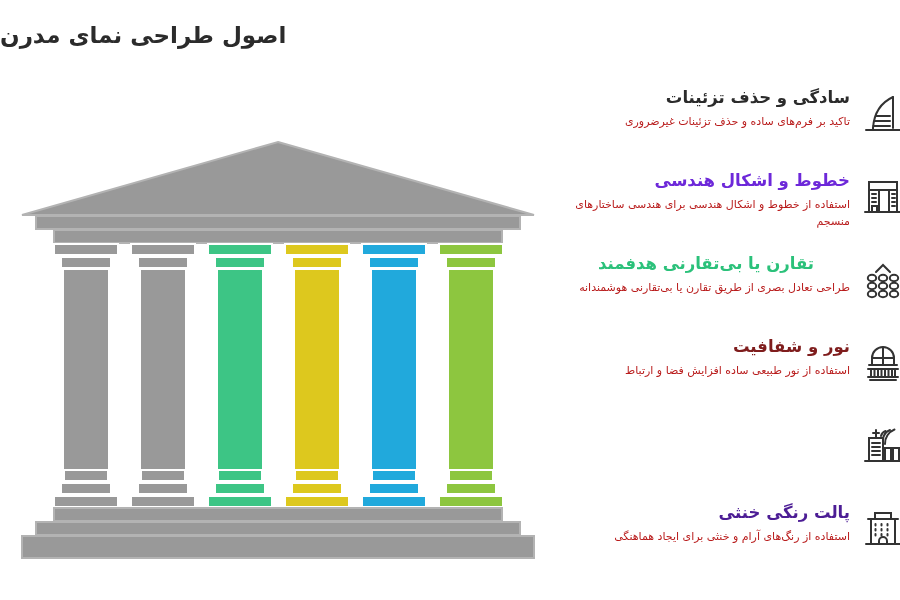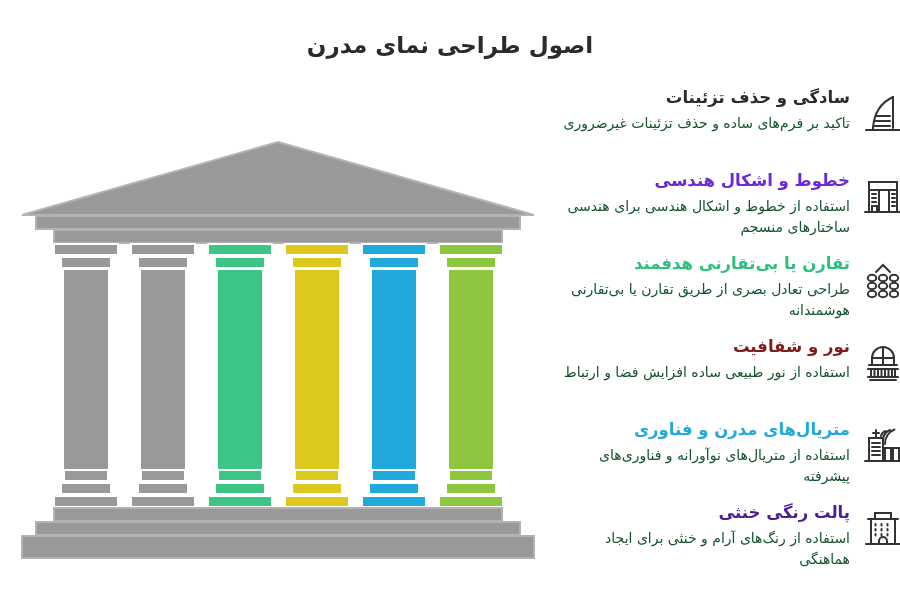--- a/index.html
+++ b/index.html
@@ -11,24 +11,24 @@
     height: 600px;
     background: #ffffff;
     font-family: "DejaVu Sans", "Liberation Sans", sans-serif;
     overflow: hidden;
     position: relative;
   }
 
   
   #page-title {
     position: absolute;
-    top: 32px;
+    top: 22px;
     left: 0;
     width: 900px;
-    text-align: center;
+    text-align: left;
     font-size: 23px;
     font-weight: bold;
     color: #2b2b2b;
     direction: rtl;
     letter-spacing: 0px;
   }
 
   
   #temple {
     position: absolute;
@@ -69,22 +69,22 @@
     text-align: right;
   }
   .feature-title {
     font-size: 16.5px;
     font-weight: bold;
     color: #2b2b2b;
     line-height: 1.25;
     margin-bottom: 4px;
   }
   .feature-desc {
-    font-size: 14px;
-    color: #14532d;
+    font-size: 11px;
+    color: #b91c1c;
     line-height: 1.55;
   }
 </style>
 </head>
 <body>
 
 <div id="page-title">اصول طراحی نمای مدرن</div>
 
 <div id="temple">
   <svg width="520" height="425" viewBox="0 0 520 425">
@@ -208,21 +208,21 @@
         <ellipse cx="34" cy="22" rx="4.2" ry="3.2"></ellipse>
         <ellipse cx="12" cy="30" rx="4.2" ry="3.2"></ellipse>
         <ellipse cx="23" cy="30" rx="4.2" ry="3.2"></ellipse>
         <ellipse cx="34" cy="30" rx="4.2" ry="3.2"></ellipse>
         <ellipse cx="12" cy="38" rx="4.2" ry="3.2"></ellipse>
         <ellipse cx="23" cy="38" rx="4.2" ry="3.2"></ellipse>
         <ellipse cx="34" cy="38" rx="4.2" ry="3.2"></ellipse>
       </svg>
     </div>
     <div class="feature-text">
-      <div class="feature-title" style="color: rgb(43, 193, 122);">تقارن یا بی‌تقارنی هدفمند</div>
+      <div class="feature-title" style="color: rgb(43, 193, 122); text-align: center;">تقارن یا بی‌تقارنی هدفمند</div>
       <div class="feature-desc">طراحی تعادل بصری از طریق تقارن یا بی‌تقارنی هوشمندانه</div>
     </div>
   </div>
 
   <div class="feature-item">
     <div class="feature-icon">
       <svg width="46" height="46" viewBox="0 0 46 46" fill="none" stroke="#333333" stroke-width="2" stroke-linecap="round">
         <path d="M12 26 L12 19 A11 11 0 0 1 34 19 L34 26"></path>
         <path d="M23 8.5 L23 26"></path>
         <path d="M13 19 L33 19"></path>
@@ -248,24 +248,20 @@
         <path d="M16 16 L16 8"></path>
         <path d="M13 11 L19 11"></path>
         <path d="M21 14 A7 7 0 0 1 25.5 9"></path>
         <path d="M23 18 A11 11 0 0 1 30 8"></path>
         <path d="M25 22 A15 15 0 0 1 34.5 7.5"></path>
         <rect x="25" y="26" width="6" height="13"></rect>
         <rect x="33" y="26" width="6" height="13"></rect>
         <path d="M5 39 L41 39"></path>
       </svg>
     </div>
-    <div class="feature-text">
-      <div class="feature-title" style="color: rgb(33, 169, 220);">متریال‌های مدرن و فناوری</div>
-      <div class="feature-desc">استفاده از متریال‌های نوآورانه و فناوری‌های پیشرفته</div>
-    </div>
   </div>
 
   <div class="feature-item">
     <div class="feature-icon">
       <svg width="46" height="46" viewBox="0 0 46 46" fill="none" stroke="#333333" stroke-width="2" stroke-linecap="round">
         <rect x="15" y="8" width="16" height="6"></rect>
         <path d="M8 14 L38 14"></path>
         <rect x="11" y="14" width="24" height="25"></rect>
         <path d="M6 39 L40 39"></path>
         <path d="M15.5 19 L15.5 20.5 M21.5 19 L21.5 20.5 M27.5 19 L27.5 20.5"></path>

